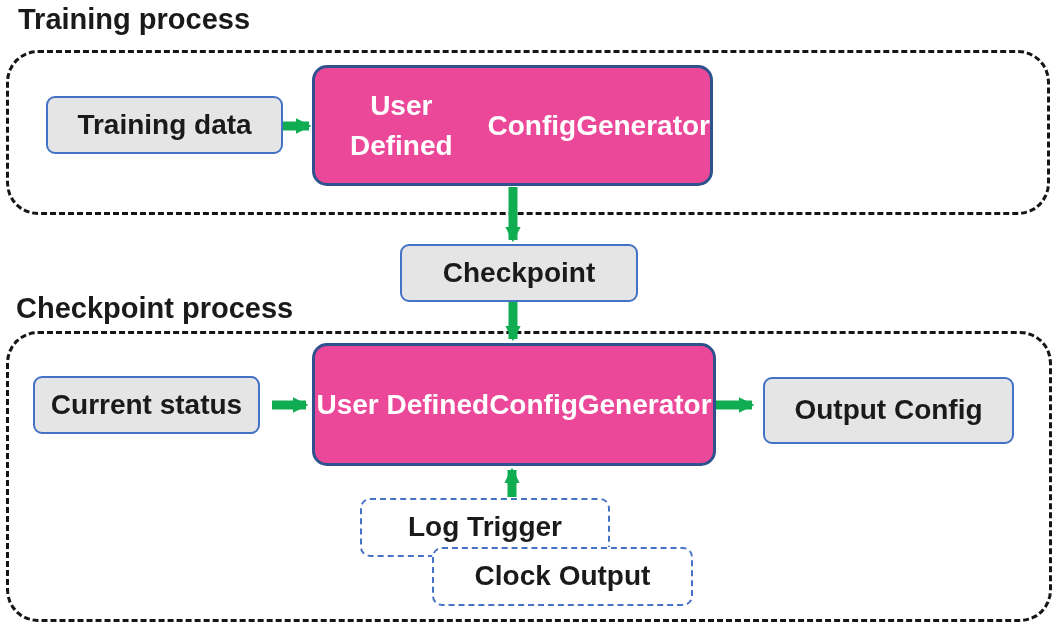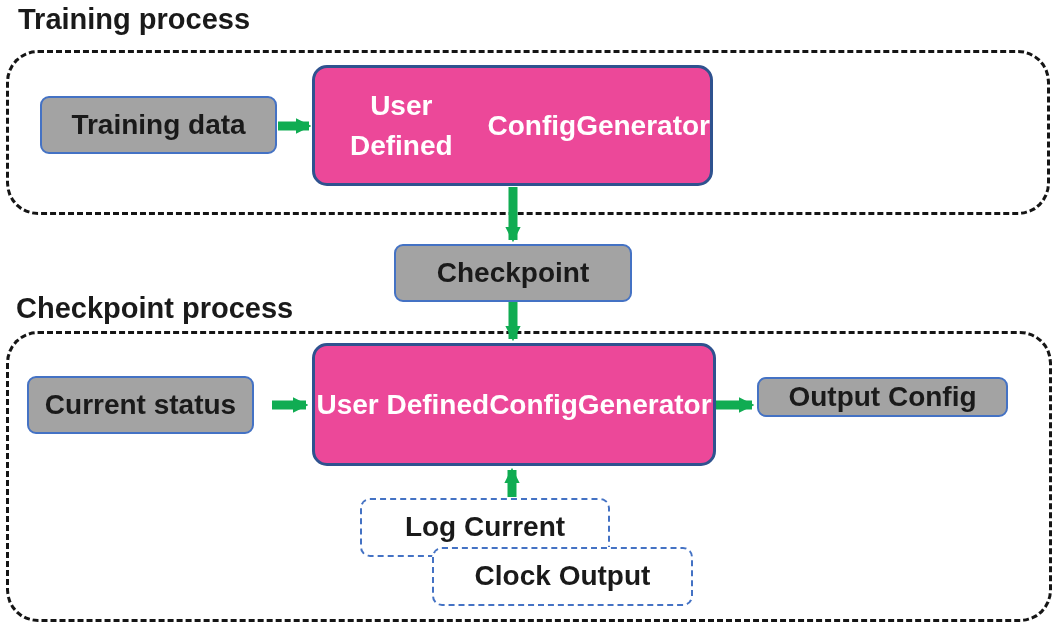--- a/index.html
+++ b/index.html
@@ -26,24 +26,25 @@
   }
   .node {
     display: flex;
     align-items: center;
     justify-content: center;
     text-align: center;
     font-size: 28px;
     line-height: 1.15;
   }
   .node.white {
-    background: #a3a3a3;
+    background: #e5e5e5;
     border: 2px solid #4472C4;
     border-radius: 9px;
     color: #1a1a1a;
+    margin-left: 6px;
   }
   .node.blue {
     background: #ec4899;
     border: 3px solid #2F528F;
     border-radius: 15px;
     color: #ffffff;
     line-height: 1.42;
   }
   .node.dashed {
     background: #ffffff;
@@ -105,25 +106,25 @@
 
   <div class="abs node white z3" style="left:27px; top:376px; width:227px; height:58px;">
     <span>Current status</span>
   </div>
 
   <div class="abs node blue z3" style="left:312px; top:343px; width:404px; height:123px;">
     <span>User Defined</span>
     <span>ConfigGenerator</span>
   </div>
 
-  <div class="abs node white z3" style="left:757px; top:377px; width:251px; height:40px;">
+  <div class="abs node white z3" style="left:757px; top:377px; width:251px; height:67px;">
     <span>Output Config</span>
   </div>
 
   <div class="abs node dashed z3" style="left:360px; top:498px; width:250px; height:59px;">
-    <span>Log Current</span>
+    <span>Log Trigger</span>
   </div>
 
   <div class="abs node dashed z4" style="left:432px; top:547px; width:261px; height:59px;">
     <span>Clock Output</span>
   </div>
 
 </div>
 
 </body></html>

